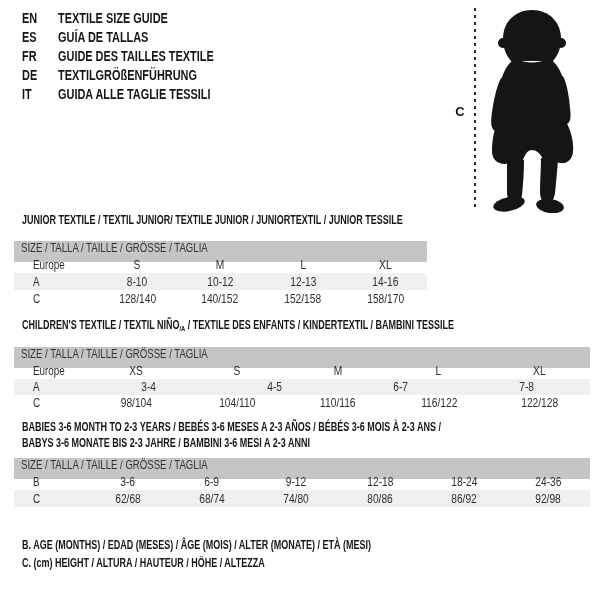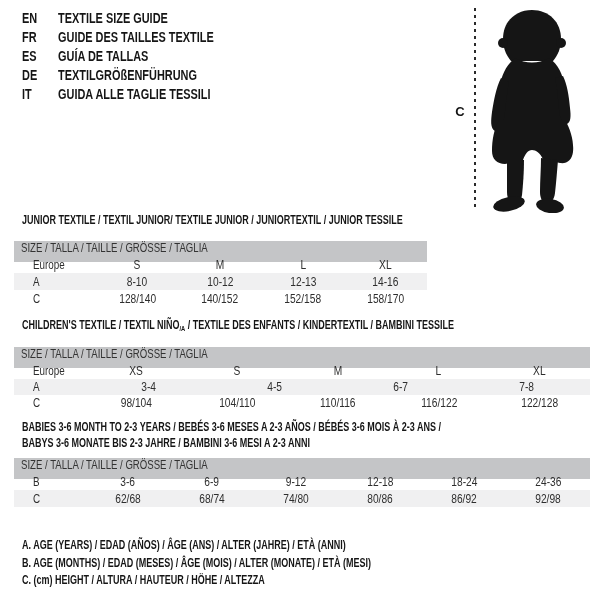--- a/index.html
+++ b/index.html
@@ -58,24 +58,24 @@
   .legend-line{height:17.5px;line-height:17.5px;font-weight:bold;font-size:12.5px;color:var(--ink);white-space:nowrap;}
 </style>
 </head>
 <body>
 
 <div class="lang-block">
   <div class="lang-row">
     <span class="lang-code"><span class="cond">EN</span></span><span class="lang-label"><span class="cond">TEXTILE SIZE GUIDE</span></span>
   </div>
   <div class="lang-row">
-    <span class="lang-code"><span class="cond">FR</span></span><span class="lang-label"><span class="cond">GUIDE DES TAILLES TEXTILE</span></span>
+    <span class="lang-code"><span class="cond">ES</span></span><span class="lang-label"><span class="cond">GUÍA DE TALLAS</span></span>
   </div>
   <div class="lang-row">
-    <span class="lang-code"><span class="cond">ES</span></span><span class="lang-label"><span class="cond">GUÍA DE TALLAS</span></span>
+    <span class="lang-code"><span class="cond">FR</span></span><span class="lang-label"><span class="cond">GUIDE DES TAILLES TEXTILE</span></span>
   </div>
   <div class="lang-row">
     <span class="lang-code"><span class="cond">DE</span></span><span class="lang-label"><span class="cond">TEXTILGRÖßENFÜHRUNG</span></span>
   </div>
   <div class="lang-row">
     <span class="lang-code"><span class="cond">IT</span></span><span class="lang-label"><span class="cond">GUIDA ALLE TAGLIE TESSILI</span></span>
   </div>
 </div>
 
 <div class="height-line"></div>
@@ -166,16 +166,15 @@
     <span class="t-cell"><span class="cond-c">62/68</span></span>
     <span class="t-cell"><span class="cond-c">68/74</span></span>
     <span class="t-cell"><span class="cond-c">74/80</span></span>
     <span class="t-cell"><span class="cond-c">80/86</span></span>
     <span class="t-cell"><span class="cond-c">86/92</span></span>
     <span class="t-cell"><span class="cond-c">92/98</span></span>
   </div>
 </div>
 
 <div class="legend">
-  <div class="legend-line"><span class="cond">A. AGE (YEARS) / EDAD (AÑOS) / ÂGE (ANS) / ALTER (JAHRE) / ETÀ (ANNI)</span></div>
   <div class="legend-line"><span class="cond">B. AGE (MONTHS) / EDAD (MESES) / ÂGE (MOIS) / ALTER (MONATE) / ETÀ (MESI)</span></div>
   <div class="legend-line"><span class="cond">C. (cm) HEIGHT / ALTURA / HAUTEUR / HÖHE / ALTEZZA</span></div>
 </div>
 
 </body></html>

